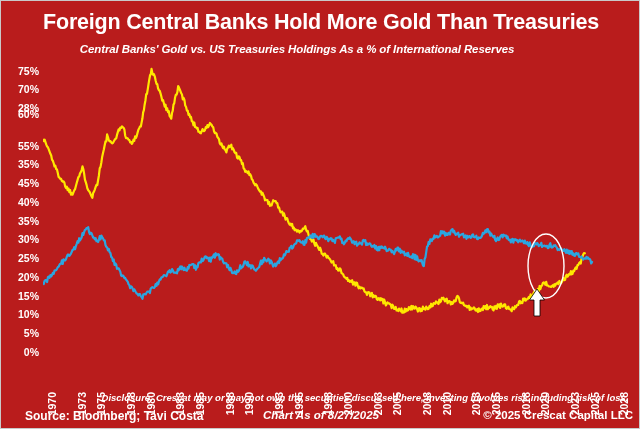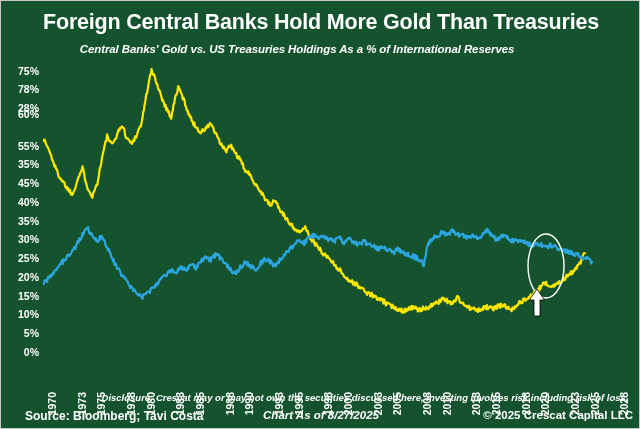--- a/index.html
+++ b/index.html
@@ -178,41 +178,41 @@
     right: 8px; top: 0;
     color: #ffffff;
     font-size: 11.5px;
     font-weight: bold;
     white-space: nowrap;
   }
 </style>
 </head>
 <body>
 
-<div id="root" style="background: #14532d; border-color: rgb(201, 201, 201);">
+<div id="root" style="background: #b91c1c; border-color: rgb(201, 201, 201);">
 
   <div class="title">Foreign Central Banks Hold More Gold Than Treasuries</div>
   <div class="subtitle">Central Banks' Gold vs. US Treasuries Holdings As a % of International Reserves</div>
 
   <div class="ylabels">
       <div class="ylabel" style="top: 289px;">0%</div>
       <div class="ylabel" style="top: 270.234px;">5%</div>
       <div class="ylabel" style="top: 251.468px;">10%</div>
       <div class="ylabel" style="top: 232.701px;">15%</div>
       <div class="ylabel" style="top: 213.935px;">20%</div>
       <div class="ylabel" style="top: 195.169px;">25%</div>
       <div class="ylabel" style="top: 176.403px;">30%</div>
       <div class="ylabel" style="top: 157.636px;">35%</div>
       <div class="ylabel" style="top: 138.87px;">40%</div>
       <div class="ylabel" style="top: 120.104px;">45%</div>
       <div class="ylabel" style="top: 101.338px;">35%</div>
       <div class="ylabel" style="top: 82.5714px;">55%</div>
       <div class="ylabel" style="top: 51px;">60%</div>
       <div class="ylabel" style="top: 45.039px;">28%</div>
-      <div class="ylabel" style="top: 26.2727px;">78%</div>
+      <div class="ylabel" style="top: 26.2727px;">70%</div>
       <div class="ylabel" style="top: 7.50649px; text-align: center;">75%</div>
     </div>
 
   <div class="plot">
     <svg id="plot-svg" width="592" height="289" viewBox="0 0 592 289">
         <polyline points="0.00,76.55 0.82,78.08 1.64,76.74 2.47,79.08 3.29,81.65 4.11,83.44 4.93,84.32 5.76,86.41 6.58,88.62 7.40,90.81 8.22,92.45 9.04,96.85 9.87,97.79 10.69,100.27 11.51,103.36 12.33,102.75 13.16,106.04 13.98,106.52 14.80,110.11 15.62,113.92 16.44,114.63 17.27,115.84 18.09,115.95 18.91,117.96 19.73,118.64 20.56,118.39 21.38,119.67 22.20,123.43 23.02,125.00 23.84,123.67 24.67,127.22 25.49,125.53 26.31,129.01 27.13,127.13 27.96,131.67 28.78,130.12 29.60,131.66 30.42,129.39 31.24,127.42 32.07,126.15 32.89,123.03 33.71,120.01 34.53,117.17 35.36,114.15 36.18,113.57 37.00,110.39 37.82,109.11 38.64,107.10 39.47,103.41 40.29,106.07 41.11,110.48 41.93,116.61 42.76,119.20 43.58,121.86 44.40,125.61 45.22,127.16 46.04,128.11 46.87,129.35 47.69,131.38 48.51,133.29 49.33,134.84 50.16,129.96 50.98,128.68 51.80,126.56 52.62,124.02 53.44,121.96 54.27,122.20 55.09,117.24 55.91,112.45 56.73,105.40 57.56,103.88 58.38,99.23 59.20,93.71 60.02,89.90 60.84,86.49 61.67,82.34 62.49,78.41 63.31,78.32 64.13,71.46 64.96,74.07 65.78,77.19 66.60,78.37 67.42,78.14 68.24,79.43 69.07,80.38 69.89,80.02 70.71,78.43 71.53,77.01 72.36,75.79 73.18,75.46 74.00,71.89 74.82,69.12 75.64,66.31 76.47,67.38 77.29,64.52 78.11,64.97 78.93,63.42 79.76,64.16 80.58,64.81 81.40,66.53 82.22,72.75 83.04,75.08 83.87,75.13 84.69,75.25 85.51,76.72 86.33,77.01 87.16,79.44 87.98,78.81 88.80,80.86 89.62,79.55 90.44,76.74 91.27,77.85 92.09,73.37 92.91,74.96 93.73,73.08 94.56,69.82 95.38,66.67 96.20,65.20 97.02,63.41 97.84,63.51 98.67,59.15 99.41,55.52 100.15,49.39 100.89,47.13 101.63,41.72 102.42,37.51 103.21,31.24 103.99,30.72 104.78,26.10 105.57,20.91 106.31,16.44 107.05,12.23 107.79,11.28 108.53,5.87 109.36,10.03 110.18,11.83 111.00,11.26 111.82,13.57 112.64,17.49 113.47,20.71 114.29,21.22 115.11,25.59 115.93,27.25 116.76,27.85 117.58,30.56 118.40,33.81 119.22,37.58 120.04,37.13 120.87,40.28 121.69,43.51 122.51,41.72 123.33,47.02 124.16,45.33 124.98,49.14 125.80,48.10 126.62,53.15 127.44,54.17 128.27,55.72 129.01,50.02 129.75,47.61 130.49,41.61 131.23,40.41 132.02,34.85 132.81,31.79 133.59,31.64 134.38,29.14 135.17,23.15 135.91,24.42 136.65,26.30 137.39,28.05 138.13,30.01 138.96,31.45 139.78,36.43 140.60,34.87 141.42,36.81 142.24,42.55 143.07,44.06 143.89,47.61 144.71,47.62 145.53,51.79 146.36,51.25 147.18,54.34 148.00,54.01 148.82,58.17 149.64,58.56 150.47,62.29 151.29,59.52 152.11,63.98 152.93,64.05 153.76,65.40 154.58,64.86 155.40,68.69 156.22,68.60 157.04,69.93 157.87,70.25 158.69,68.06 159.51,66.06 160.33,67.86 161.16,68.19 161.98,67.06 162.80,64.15 163.62,64.82 164.44,62.08 165.27,64.16 166.09,62.34 166.91,60.00 167.73,61.08 168.56,61.82 169.38,63.63 170.20,64.10 171.02,68.19 171.84,70.09 172.67,69.95 173.49,70.63 174.31,73.73 175.13,74.80 175.96,76.05 176.78,80.37 177.60,81.47 178.42,80.31 179.24,83.25 180.07,85.17 180.89,83.62 181.71,86.47 182.53,87.25 183.36,89.39 184.18,85.86 185.00,84.68 185.82,82.61 186.64,83.99 187.47,83.20 188.29,81.74 189.11,86.39 189.93,85.18 190.76,86.88 191.58,89.29 192.40,90.12 193.22,89.82 194.04,94.69 194.87,95.62 195.69,93.27 196.51,94.03 197.33,97.09 198.16,97.14 198.98,101.12 199.80,100.05 200.62,105.42 201.44,106.17 202.27,108.84 203.09,108.01 203.91,108.63 204.73,110.12 205.56,108.48 206.38,112.06 207.20,111.26 208.02,112.89 208.84,116.15 209.67,117.01 210.49,119.51 211.31,120.70 212.13,122.36 212.96,121.07 213.78,122.08 214.60,124.19 215.42,126.08 216.24,127.39 217.07,128.70 217.89,128.29 218.71,131.73 219.53,129.88 220.36,131.90 221.18,133.85 222.00,137.26 222.82,136.65 223.64,137.10 224.47,137.00 225.29,141.00 226.11,139.04 226.93,142.88 227.76,141.77 228.58,142.39 229.40,139.79 230.22,137.21 231.04,138.16 231.87,138.19 232.69,138.13 233.51,140.16 234.33,140.15 235.16,144.56 235.98,144.26 236.80,147.09 237.62,149.24 238.44,148.73 239.27,148.70 240.09,152.56 240.91,150.29 241.73,152.90 242.56,156.58 243.38,155.10 244.20,155.36 245.02,158.10 245.84,160.27 246.67,161.58 247.49,160.58 248.31,162.66 249.13,160.91 249.96,165.42 250.78,164.51 251.60,167.27 252.42,166.36 253.24,167.13 254.07,168.63 254.89,167.26 255.71,167.96 256.53,169.52 257.36,167.78 258.18,168.31 259.00,167.62 259.82,165.63 260.64,165.97 261.47,164.83 262.29,163.25 263.11,166.81 263.93,168.40 264.76,167.96 265.58,172.03 266.40,173.39 267.22,176.17 268.04,176.02 268.87,178.65 269.69,178.12 270.51,176.61 271.33,180.65 272.16,182.84 272.98,179.87 273.80,181.92 274.62,183.08 275.44,185.25 276.27,186.90 277.09,184.69 277.91,187.03 278.73,190.67 279.56,191.04 280.38,192.56 281.20,190.52 282.02,190.64 282.84,192.35 283.67,194.52 284.49,192.79 285.31,194.65 286.13,195.35 286.96,196.19 287.78,197.71 288.60,199.53 289.42,198.71 290.24,198.20 291.07,202.49 291.89,202.45 292.71,202.23 293.53,205.82 294.36,205.24 295.18,207.52 296.00,207.66 296.82,205.30 297.64,206.28 298.47,210.10 299.29,210.56 300.11,211.28 300.93,213.29 301.76,214.46 302.58,214.67 303.40,215.75 304.22,214.87 305.04,217.97 305.87,217.27 306.69,218.74 307.51,217.82 308.33,218.88 309.16,217.24 309.98,221.56 310.80,219.32 311.62,219.41 312.44,222.75 313.27,219.53 314.09,219.97 314.91,223.34 315.73,225.24 316.56,223.64 317.38,225.40 318.20,224.63 319.02,224.56 319.84,225.73 320.67,225.44 321.49,228.46 322.31,229.12 323.13,229.25 323.96,231.84 324.78,229.27 325.60,229.18 326.42,229.54 327.24,233.24 328.07,231.06 328.89,229.93 329.71,234.35 330.53,232.23 331.36,233.85 332.18,232.82 333.00,233.18 333.82,236.14 334.64,236.91 335.47,235.22 336.29,235.42 337.11,237.44 337.93,235.24 338.76,237.05 339.58,235.98 340.40,240.49 341.22,236.69 342.04,239.16 342.87,242.49 343.69,241.04 344.51,239.32 345.33,240.37 346.16,240.41 346.98,241.16 347.80,241.89 348.62,245.08 349.44,241.74 350.27,243.22 351.09,245.96 351.91,245.98 352.73,243.94 353.56,247.45 354.38,246.77 355.20,247.98 356.02,245.66 356.84,246.97 357.67,248.27 358.49,245.50 359.31,249.67 360.13,248.82 360.96,249.59 361.78,245.69 362.60,248.66 363.42,246.14 364.24,247.66 365.07,247.18 365.89,244.07 366.71,244.67 367.53,246.57 368.36,242.99 369.18,246.38 370.00,243.17 370.82,245.13 371.64,245.69 372.47,243.61 373.29,244.48 374.11,246.25 374.93,248.53 375.76,245.30 376.58,245.14 377.40,248.27 378.22,245.96 379.04,247.85 379.87,243.63 380.69,245.78 381.51,245.34 382.33,246.71 383.16,243.67 383.98,244.80 384.80,246.14 385.62,245.77 386.44,243.05 387.27,244.46 388.09,240.70 388.91,243.33 389.73,242.91 390.56,240.22 391.38,240.24 392.20,240.74 393.02,238.49 393.84,239.12 394.67,240.16 395.49,241.00 396.31,236.59 397.13,239.31 397.96,238.32 398.78,234.89 399.60,235.72 400.42,234.75 401.24,236.94 402.07,238.32 402.89,236.20 403.71,235.69 404.53,240.26 405.36,238.23 406.18,238.11 407.00,238.43 407.82,241.47 408.64,239.14 409.47,240.93 410.29,239.57 411.11,237.35 411.93,238.42 412.76,238.09 413.58,234.20 414.40,232.85 415.22,233.54 416.04,235.51 416.87,239.37 417.69,239.96 418.51,239.65 419.33,240.33 420.16,239.73 420.98,242.14 421.80,242.49 422.62,243.08 423.44,242.81 424.27,244.43 425.09,243.07 425.91,242.68 426.73,246.98 427.56,244.47 428.38,246.37 429.20,245.62 430.02,245.57 430.84,244.40 431.67,245.23 432.49,247.41 433.31,247.55 434.13,246.03 434.96,249.03 435.78,245.35 436.60,248.07 437.42,247.97 438.24,246.17 439.07,245.47 439.89,247.05 440.71,243.03 441.53,244.99 442.36,243.06 443.18,246.17 444.00,241.96 444.82,246.25 445.64,244.46 446.47,244.76 447.29,243.18 448.11,243.95 448.93,243.84 449.76,246.56 450.58,247.38 451.40,243.30 452.22,245.53 453.04,242.93 453.87,245.88 454.69,241.44 455.51,243.68 456.33,241.35 457.16,244.97 457.98,240.51 458.80,242.99 459.62,243.68 460.44,243.07 461.27,241.26 462.09,241.27 462.91,245.15 463.73,245.74 464.56,244.52 465.38,243.59 466.20,246.23 467.02,246.26 467.84,246.63 468.67,248.17 469.49,244.44 470.31,245.39 471.13,246.29 471.96,243.24 472.78,244.39 473.60,242.81 474.42,241.78 475.24,241.92 476.07,238.49 476.89,237.97 477.71,240.31 478.53,239.34 479.36,240.06 480.18,235.54 481.00,237.39 481.82,235.49 482.64,237.72 483.47,236.24 484.29,236.15 485.11,235.24 485.93,233.83 486.76,235.83 487.58,231.38 488.40,234.93 489.22,233.05 490.04,231.44 490.87,229.30 491.69,228.22 492.51,227.56 493.33,230.84 494.16,227.98 494.98,225.78 495.80,228.09 496.62,222.98 497.44,226.07 498.27,222.91 499.09,222.47 499.91,219.85 500.73,219.29 501.56,219.94 502.38,221.76 503.20,218.82 504.02,222.40 504.84,222.31 505.67,223.42 506.49,223.49 507.31,223.54 508.13,223.99 508.96,223.04 509.78,222.18 510.60,223.81 511.42,221.21 512.24,222.67 513.07,220.58 513.89,220.69 514.71,219.40 515.53,220.99 516.36,217.95 517.18,219.69 518.00,220.02 518.82,219.13 519.64,217.39 520.47,215.09 521.29,217.18 522.11,216.79 522.93,212.81 523.76,211.74 524.58,213.72 525.40,212.39 526.22,210.83 527.04,211.48 527.87,208.17 528.69,211.33 529.51,211.06 530.33,207.62 531.16,208.09 531.98,205.88 532.80,204.39 533.62,205.72 534.44,202.15 535.27,202.19 536.09,200.14 536.91,199.07 537.73,200.54 538.56,195.65 539.38,193.82 540.20,191.57 541.02,190.13 541.84,190.26 542.67,NaN 543.41,NaN 544.15,NaN 544.89,NaN 545.63,NaN 546.49,NaN 547.35,NaN 548.22,NaN 549.08,NaN" fill="none" stroke="#FFE800" stroke-width="2.2" stroke-linejoin="round" stroke-linecap="round"></polyline>
         <polyline points="0.00,219.88 0.82,221.05 1.64,217.79 2.47,217.08 3.29,217.05 4.11,219.00 4.93,214.07 5.76,213.54 6.58,214.75 7.40,212.05 8.22,213.43 9.04,211.92 9.87,209.81 10.69,210.95 11.51,207.63 12.33,207.35 13.16,207.10 13.98,205.82 14.80,204.21 15.62,203.67 16.44,201.94 17.27,200.73 18.09,200.67 18.91,197.30 19.73,200.95 20.56,196.28 21.38,197.34 22.20,197.47 23.02,196.12 23.84,193.73 24.67,191.60 25.49,191.53 26.31,192.86 27.13,192.02 27.96,190.64 28.78,188.73 29.60,186.80 30.42,186.69 31.24,184.20 32.07,186.23 32.89,183.14 33.71,180.84 34.53,178.22 35.36,179.68 36.18,175.22 37.00,177.57 37.82,176.09 38.64,174.47 39.47,170.17 40.29,171.93 41.11,169.13 41.93,166.90 42.76,166.48 43.58,165.08 44.40,165.37 45.22,164.22 46.04,168.99 46.87,171.18 47.69,169.74 48.51,170.18 49.33,172.39 50.16,174.76 50.98,174.70 51.80,176.25 52.62,175.15 53.44,178.21 54.27,177.44 55.09,179.08 55.91,176.79 56.73,173.18 57.56,176.33 58.38,172.58 59.20,174.12 60.02,175.39 60.84,177.30 61.67,177.30 62.49,182.00 63.31,183.91 64.13,184.44 64.96,187.46 65.78,185.88 66.60,189.26 67.42,190.01 68.24,194.05 69.07,194.44 69.89,198.13 70.71,196.55 71.53,201.90 72.36,200.36 73.18,201.58 74.00,205.78 74.82,205.25 75.64,205.36 76.47,206.91 77.29,208.61 78.11,212.57 78.93,213.05 79.76,212.47 80.58,213.06 81.40,215.23 82.22,214.98 83.04,216.62 83.87,217.58 84.69,218.66 85.51,221.08 86.33,222.09 87.16,225.17 87.98,223.28 88.80,223.94 89.62,225.54 90.44,228.16 91.27,226.32 92.09,227.88 92.91,229.30 93.73,230.52 94.56,230.96 95.38,232.46 96.20,231.16 97.02,231.13 97.84,233.34 98.67,234.20 99.49,235.75 100.31,231.26 101.13,231.42 101.96,230.85 102.78,231.42 103.60,229.58 104.42,228.56 105.24,228.68 106.07,228.47 106.89,230.00 107.71,225.57 108.53,224.80 109.36,224.14 110.18,224.70 111.00,224.97 111.82,224.00 112.64,221.07 113.47,222.86 114.29,219.61 115.11,221.33 115.93,218.42 116.76,216.45 117.58,216.59 118.40,214.26 119.22,214.21 120.04,213.56 120.87,212.06 121.69,212.47 122.51,212.49 123.33,213.22 124.16,211.21 124.98,208.64 125.80,208.85 126.62,207.12 127.44,209.57 128.27,208.76 129.09,206.06 129.91,207.47 130.73,209.72 131.56,209.69 132.38,209.82 133.20,209.36 134.02,210.39 134.84,206.10 135.67,207.42 136.49,205.06 137.31,203.41 138.13,206.32 138.96,203.44 139.78,205.36 140.60,207.06 141.42,204.70 142.24,207.12 143.07,206.91 143.89,207.75 144.71,204.18 145.53,205.62 146.36,201.96 147.18,202.27 148.00,201.96 148.82,201.23 149.64,201.13 150.47,201.10 151.29,204.91 152.11,202.40 152.93,206.78 153.76,203.42 154.58,204.29 155.40,200.05 156.22,199.45 157.04,199.45 157.87,199.48 158.69,195.65 159.51,198.04 160.33,197.35 161.16,195.25 161.98,193.56 162.80,193.34 163.62,195.20 164.44,194.48 165.27,195.01 166.09,198.05 166.91,194.68 167.73,198.70 168.56,194.38 169.38,194.82 170.20,192.98 171.02,191.29 171.84,194.69 172.67,190.21 173.49,192.48 174.31,191.56 175.13,191.10 175.96,191.65 176.78,196.52 177.60,194.17 178.42,195.18 179.24,195.64 180.07,198.77 180.89,200.36 181.71,199.97 182.53,200.34 183.36,200.28 184.18,204.17 185.00,202.11 185.82,205.54 186.64,207.18 187.47,204.87 188.29,207.11 189.11,209.85 189.93,210.09 190.76,209.89 191.58,208.45 192.40,210.72 193.22,211.12 194.04,207.28 194.87,208.90 195.69,208.24 196.51,205.86 197.33,202.21 198.16,205.31 198.98,204.27 199.80,203.76 200.62,201.72 201.44,198.52 202.27,198.29 203.09,200.35 203.91,202.01 204.73,198.97 205.56,203.45 206.38,201.95 207.20,202.30 208.02,205.47 208.84,202.33 209.67,202.66 210.49,204.87 211.31,206.44 212.13,206.80 212.96,207.74 213.78,206.51 214.60,205.47 215.42,204.75 216.24,203.94 217.07,200.71 217.89,197.52 218.71,201.22 219.53,197.44 220.36,199.25 221.18,194.74 222.00,196.41 222.82,197.37 223.64,198.46 224.47,197.25 225.29,195.63 226.11,196.93 226.93,200.45 227.76,197.33 228.58,198.56 229.40,201.18 230.22,203.51 231.04,202.20 231.87,200.59 232.69,203.28 233.51,201.92 234.33,199.70 235.16,198.45 235.98,200.02 236.80,195.07 237.62,197.34 238.44,195.53 239.27,195.62 240.09,194.81 240.91,191.42 241.73,192.45 242.56,190.78 243.38,188.13 244.20,188.95 245.02,188.29 245.84,188.76 246.67,184.75 247.49,184.44 248.31,182.80 249.13,185.58 249.96,184.77 250.78,182.43 251.60,181.17 252.42,180.80 253.24,180.11 254.07,177.35 254.89,177.26 255.71,177.83 256.53,177.27 257.36,179.01 258.18,179.56 259.00,179.82 259.82,178.15 260.64,181.69 261.47,181.80 262.29,177.21 263.11,179.61 263.93,175.06 264.76,174.54 265.58,174.44 266.40,174.79 267.22,172.50 268.04,172.69 268.87,174.86 269.69,170.98 270.51,174.72 271.33,171.10 272.16,171.50 272.98,173.80 273.80,173.31 274.62,174.31 275.44,176.12 276.27,175.74 277.09,173.43 277.91,172.88 278.73,173.04 279.56,174.22 280.38,173.01 281.20,172.58 282.02,175.43 282.84,176.11 283.67,173.85 284.49,175.16 285.31,178.11 286.13,175.79 286.96,176.32 287.78,175.12 288.60,175.51 289.42,178.13 290.24,176.96 291.07,177.80 291.89,179.94 292.71,175.37 293.53,175.03 294.36,174.69 295.18,174.69 296.00,174.24 296.82,173.38 297.64,176.17 298.47,175.65 299.29,180.01 300.11,179.44 300.93,181.24 301.76,179.82 302.58,177.52 303.40,178.32 304.22,176.14 305.04,175.25 305.87,175.82 306.69,174.51 307.51,175.58 308.33,177.01 309.16,179.79 309.98,179.28 310.80,178.27 311.62,181.12 312.44,179.20 313.27,178.62 314.09,182.69 314.91,181.35 315.73,180.94 316.56,179.28 317.38,180.43 318.20,180.45 319.02,181.66 319.84,177.52 320.67,176.98 321.49,178.18 322.31,177.20 323.13,182.04 323.96,180.28 324.78,181.76 325.60,181.03 326.42,180.29 327.24,180.72 328.07,182.67 328.89,183.75 329.71,182.99 330.53,183.49 331.36,182.02 332.18,185.47 333.00,183.08 333.82,186.91 334.64,187.41 335.47,183.98 336.29,187.13 337.11,183.62 337.93,184.85 338.76,183.50 339.58,184.79 340.40,184.63 341.22,185.59 342.04,183.65 342.87,185.68 343.69,188.16 344.51,187.69 345.33,187.54 346.16,185.78 346.98,186.38 347.80,186.80 348.62,189.27 349.44,188.01 350.27,189.57 351.09,191.06 351.91,188.60 352.73,185.93 353.56,187.46 354.38,184.71 355.20,184.71 356.02,188.34 356.84,185.89 357.67,189.86 358.49,187.51 359.31,188.84 360.13,189.69 360.96,188.64 361.78,192.32 362.60,192.04 363.42,190.41 364.24,192.86 365.07,189.92 365.89,193.10 366.71,193.86 367.53,194.19 368.36,193.30 369.18,195.17 370.00,191.23 370.82,191.60 371.64,196.21 372.47,191.98 373.29,196.83 374.11,193.36 374.93,197.10 375.67,198.33 376.41,197.73 377.15,197.26 377.89,198.23 378.63,197.24 379.37,200.33 380.11,202.55 380.85,203.13 381.64,195.96 382.43,194.22 383.22,189.16 384.01,183.68 384.80,183.11 385.62,178.97 386.44,180.98 387.27,176.34 388.09,176.64 388.91,177.99 389.73,175.65 390.56,175.94 391.38,172.29 392.20,174.45 393.02,173.55 393.84,172.93 394.67,174.32 395.49,174.12 396.31,173.14 397.13,172.71 397.96,168.06 398.78,170.45 399.60,168.39 400.42,170.45 401.24,168.66 402.07,172.60 402.89,170.10 403.71,171.83 404.53,171.98 405.36,169.91 406.18,169.92 407.00,171.61 407.82,167.64 408.64,166.91 409.47,166.10 410.29,169.30 411.11,167.79 411.93,170.44 412.76,171.81 413.58,170.55 414.40,171.16 415.22,169.60 416.04,173.69 416.87,172.01 417.69,171.96 418.51,171.40 419.33,171.18 420.16,170.77 420.98,174.31 421.80,173.68 422.62,172.46 423.44,175.81 424.27,172.76 425.09,174.41 425.91,173.49 426.73,173.10 427.56,174.87 428.38,174.47 429.20,171.95 430.02,171.34 430.84,173.91 431.67,174.32 432.49,174.05 433.31,172.73 434.13,175.87 434.96,176.14 435.78,174.45 436.60,174.95 437.42,174.95 438.24,174.11 439.07,172.67 439.89,169.76 440.71,170.76 441.53,169.88 442.36,167.31 443.18,169.17 444.00,166.27 444.82,166.09 445.64,169.46 446.47,168.60 447.29,172.57 448.11,170.45 448.93,172.01 449.76,173.33 450.58,174.35 451.40,172.84 452.22,176.92 453.04,178.01 453.87,176.07 454.69,174.48 455.51,177.04 456.33,176.66 457.16,173.73 457.98,172.60 458.80,171.86 459.62,174.39 460.44,171.75 461.27,172.22 462.09,172.95 462.91,172.52 463.73,175.29 464.56,173.45 465.38,176.44 466.20,177.12 467.02,176.72 467.84,179.44 468.67,176.69 469.49,175.82 470.31,179.64 471.13,176.36 471.96,176.79 472.78,176.32 473.60,177.57 474.42,177.14 475.24,179.28 476.07,177.72 476.89,176.71 477.71,178.59 478.53,178.32 479.36,177.46 480.18,178.54 481.00,180.19 481.82,177.58 482.64,180.52 483.47,180.61 484.29,179.03 485.11,181.85 485.93,183.02 486.76,179.33 487.58,182.23 488.40,183.78 489.22,184.03 490.04,182.69 490.87,183.15 491.69,179.87 492.51,180.56 493.33,181.37 494.16,179.93 494.98,181.06 495.80,183.18 496.62,182.01 497.44,182.12 498.27,179.80 499.09,183.99 499.91,183.12 500.73,182.74 501.56,182.58 502.38,183.39 503.20,183.15 504.02,182.90 504.84,185.20 505.67,184.77 506.49,181.73 507.31,180.27 508.13,184.01 508.96,184.60 509.78,184.22 510.60,182.43 511.42,182.79 512.24,182.21 513.07,183.60 513.89,184.68 514.71,187.10 515.53,186.25 516.36,186.99 517.18,185.76 518.00,185.42 518.82,186.79 519.64,187.82 520.47,187.83 521.29,186.16 522.11,188.30 522.93,189.74 523.76,186.63 524.58,189.83 525.40,187.64 526.22,190.85 527.04,188.00 527.87,190.59 528.69,188.01 529.51,191.76 530.33,190.47 531.16,192.66 531.98,192.79 532.80,190.28 533.62,190.04 534.44,191.47 535.27,190.37 536.09,193.79 536.91,193.78 537.73,194.47 538.56,193.34 539.38,195.30 540.20,196.48 541.02,195.45 541.84,195.23 542.67,195.67 543.41,193.89 544.15,195.58 544.89,194.45 545.63,195.86 546.49,195.81 547.35,196.85 548.22,200.44 549.08,198.92" fill="none" stroke="#2BA6E0" stroke-width="2.2" stroke-linejoin="round" stroke-linecap="round"></polyline>
       </svg>
   </div>
 

